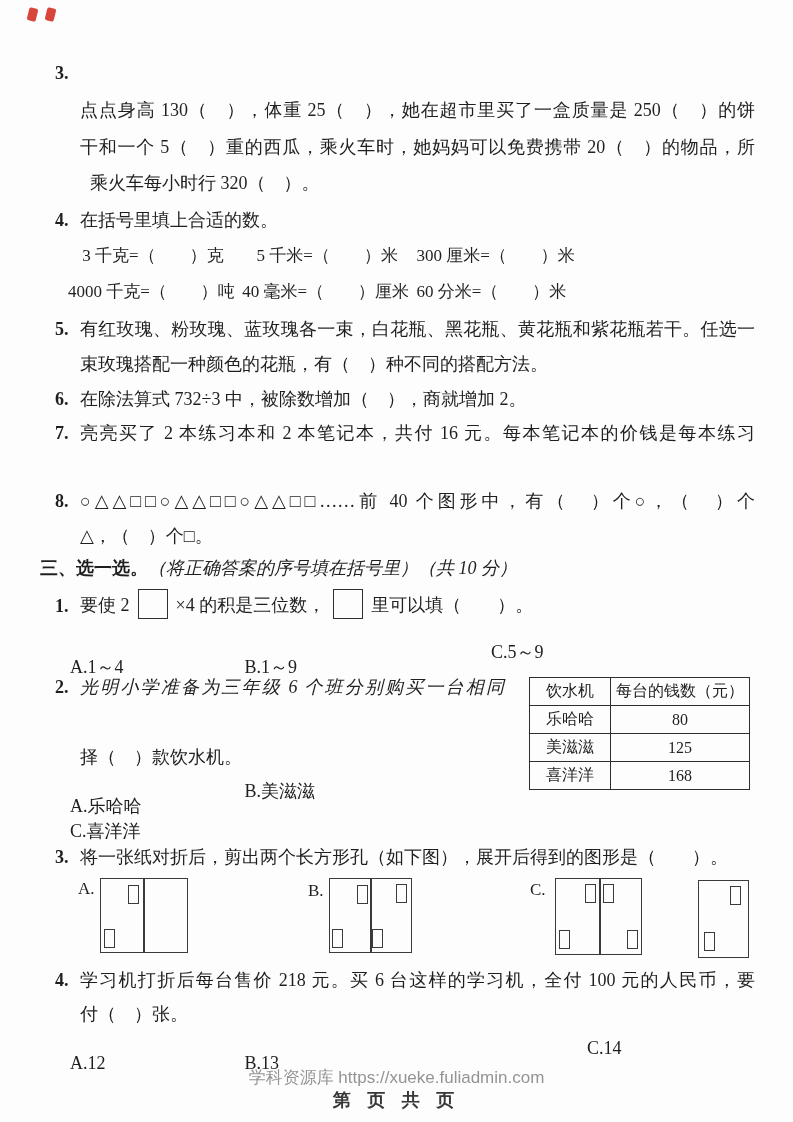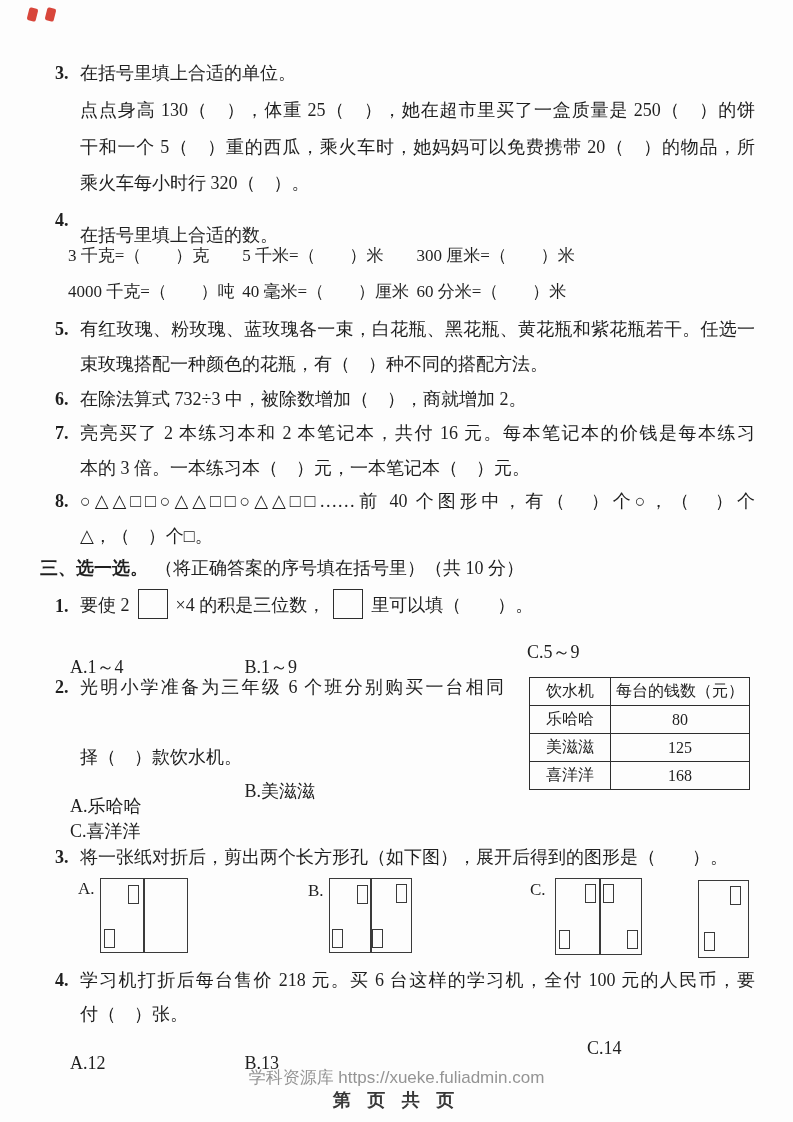--- a/index.html
+++ b/index.html
@@ -6,21 +6,21 @@
   #page{position:relative;width:793px;height:1122px;background:#fdfdfd;overflow:hidden;
         font-family:"Liberation Serif","DejaVu Serif",serif;color:#1f1f1f;}
   .ln{position:absolute;white-space:nowrap;font-size:18px;line-height:1.45;}
   .num{font-weight:bold;}
   .just{white-space:normal;text-align:justify;text-align-last:justify;}
   .conv{font-size:17px;}
   .cell{display:inline-block;width:170px;white-space:nowrap;vertical-align:top;}
   .opt{display:inline-block;width:170px;white-space:nowrap;vertical-align:top;margin-top:15px;}
   .sqbox{display:inline-block;width:28px;height:28px;border:1.5px solid #2e2e2e;
          vertical-align:-8px;margin:0 8px;background:#fdfdfd;}
-  .hdr-note{font-weight:normal;margin-left:7px;}
+  .hdr-note{font-style:italic;font-weight:normal;}
   table.price{position:absolute;left:529px;top:677px;border-collapse:collapse;
               font-size:16px;color:#1f1f1f;}
   table.price td,table.price th{border:1.6px solid #2e2e2e;text-align:center;
               font-weight:normal;padding:0 4px;height:27px;}
   table.price .c1{width:72px;}
   table.price .c2{width:130px;}
   .fig{position:absolute;border:1.7px solid #3a3a3a;background:transparent;}
   .fold{position:absolute;top:0;bottom:0;width:1.7px;background:#3a3a3a;}
   .hole{position:absolute;border:1.6px solid #3a3a3a;width:9px;height:17px;}
   .figlabel{position:absolute;font-size:17px;}
@@ -33,69 +33,67 @@
 </style>
 </head>
 <body>
 
 <div id="page">
 
   <div class="redmark" style="left:28px;top:8px;width:9px;height:13px;transform:rotate(14deg);"></div>
   <div class="redmark" style="left:46px;top:8px;width:9px;height:13px;transform:rotate(14deg);"></div>
 
   <div class="ln num" style="left:55px;top:60px;">3.</div>
-  <div class="ln" style="left:80px;top:60px;">在括号里填上合适的单位。</div>
   <div class="ln just" style="left:80px;top:97px;width:675px;">点点身高 130（　），体重 25（　），她在超市里买了一盒质量是 250（　）的饼</div>
   <div class="ln just" style="left:80px;top:134px;width:675px;">干和一个 5（　）重的西瓜，乘火车时，她妈妈可以免费携带 20（　）的物品，所</div>
-  <div class="ln" style="left:80px;top:170px;">乘火车每小时行 320（　）。</div>
+  <div class="ln" style="left:90px;top:170px;">乘火车每小时行 320（　）。</div>
 
   <div class="ln num" style="left:55px;top:207px;">4.</div>
-  <div class="ln" style="left:80px;top:207px;margin-top:15px;">在括号里填上合适的数。</div>
-  <div class="ln conv" style="left:68px;top:244px;">
+  <div class="ln" style="left:80px;top:207px;">在括号里填上合适的数。</div>
+  <div class="ln conv" style="left:68px;top:244px;text-align:center;">
     <span class="cell">3 千克=（　　）克</span>
     <span class="cell">5 千米=（　　）米</span>
     <span>300 厘米=（　　）米</span>
   </div>
   <div class="ln conv" style="left:68px;top:280px;">
     <span class="cell">4000 千克=（　　）吨</span>
     <span class="cell">40 毫米=（　　）厘米</span>
     <span>60 分米=（　　）米</span>
   </div>
 
   <div class="ln num" style="left:55px;top:316px;">5.</div>
   <div class="ln just" style="left:80px;top:316px;width:675px;">有红玫瑰、粉玫瑰、蓝玫瑰各一束，白花瓶、黑花瓶、黄花瓶和紫花瓶若干。任选一</div>
   <div class="ln" style="left:80px;top:351px;">束玫瑰搭配一种颜色的花瓶，有（　）种不同的搭配方法。</div>
 
   <div class="ln num" style="left:55px;top:386px;">6.</div>
   <div class="ln" style="left:80px;top:386px;">在除法算式 732÷3 中，被除数增加（　），商就增加 2。</div>
 
   <div class="ln num" style="left:55px;top:420px;">7.</div>
   <div class="ln just" style="left:80px;top:420px;width:675px;">亮亮买了 2 本练习本和 2 本笔记本，共付 16 元。每本笔记本的价钱是每本练习</div>
-  <div class="ln" style="left:80px;top:455px;">本的 3 倍。一本练习本（　）元，一本笔记本（　）元。</div>
 
   <div class="ln num" style="left:55px;top:488px;">8.</div>
   <div class="ln just" style="left:80px;top:488px;width:675px;">○△△□□○△△□□○△△□□……前 40 个图形中，有（　）个○，（　）个</div>
   <div class="ln" style="left:80px;top:523px;">△，（　）个□。</div>
 
   <div class="ln" style="left:40px;top:555px;">
     <span class="num">三、选一选。</span><span class="hdr-note">（将正确答案的序号填在括号里）（共 10 分）</span>
   </div>
 
   <div class="ln num" style="left:55px;top:593px;">1.</div>
   <div class="ln" style="left:80px;top:589px;">
     <span>要使 2</span><span class="sqbox"></span><span>×4 的积是三位数，</span><span class="sqbox"></span><span>里可以填（　　）。</span>
   </div>
   <div class="ln" style="left:70px;top:639px;">
     <span class="opt">A.1～4</span>
     <span class="opt">B.1～9</span>
-    <span style="display:inline-block;margin-left:108px;">C.5～9</span>
+    <span style="display:inline-block;margin-left:72px;">C.5～9</span>
   </div>
 
   <div class="ln num" style="left:55px;top:674px;">2.</div>
-  <div class="ln just" style="left:80px;top:674px;width:424px;">光明小学准备为三年级 6 个班分别购买一台相同</div>
+  <div class="ln just" style="left:80px;top:674px;width:424px;font-style:italic;">光明小学准备为三年级 6 个班分别购买一台相同</div>
   <div class="ln" style="left:80px;top:744px;">择（　）款饮水机。</div>
   <div class="ln" style="left:70px;top:778px;">
     <span class="opt">A.乐哈哈</span>
     <span>B.美滋滋</span>
   </div>
   <div class="ln" style="left:70px;top:812px;margin-top:6px;">C.喜洋洋</div>
 
   <table class="price">
     <tbody>
         <tr>

